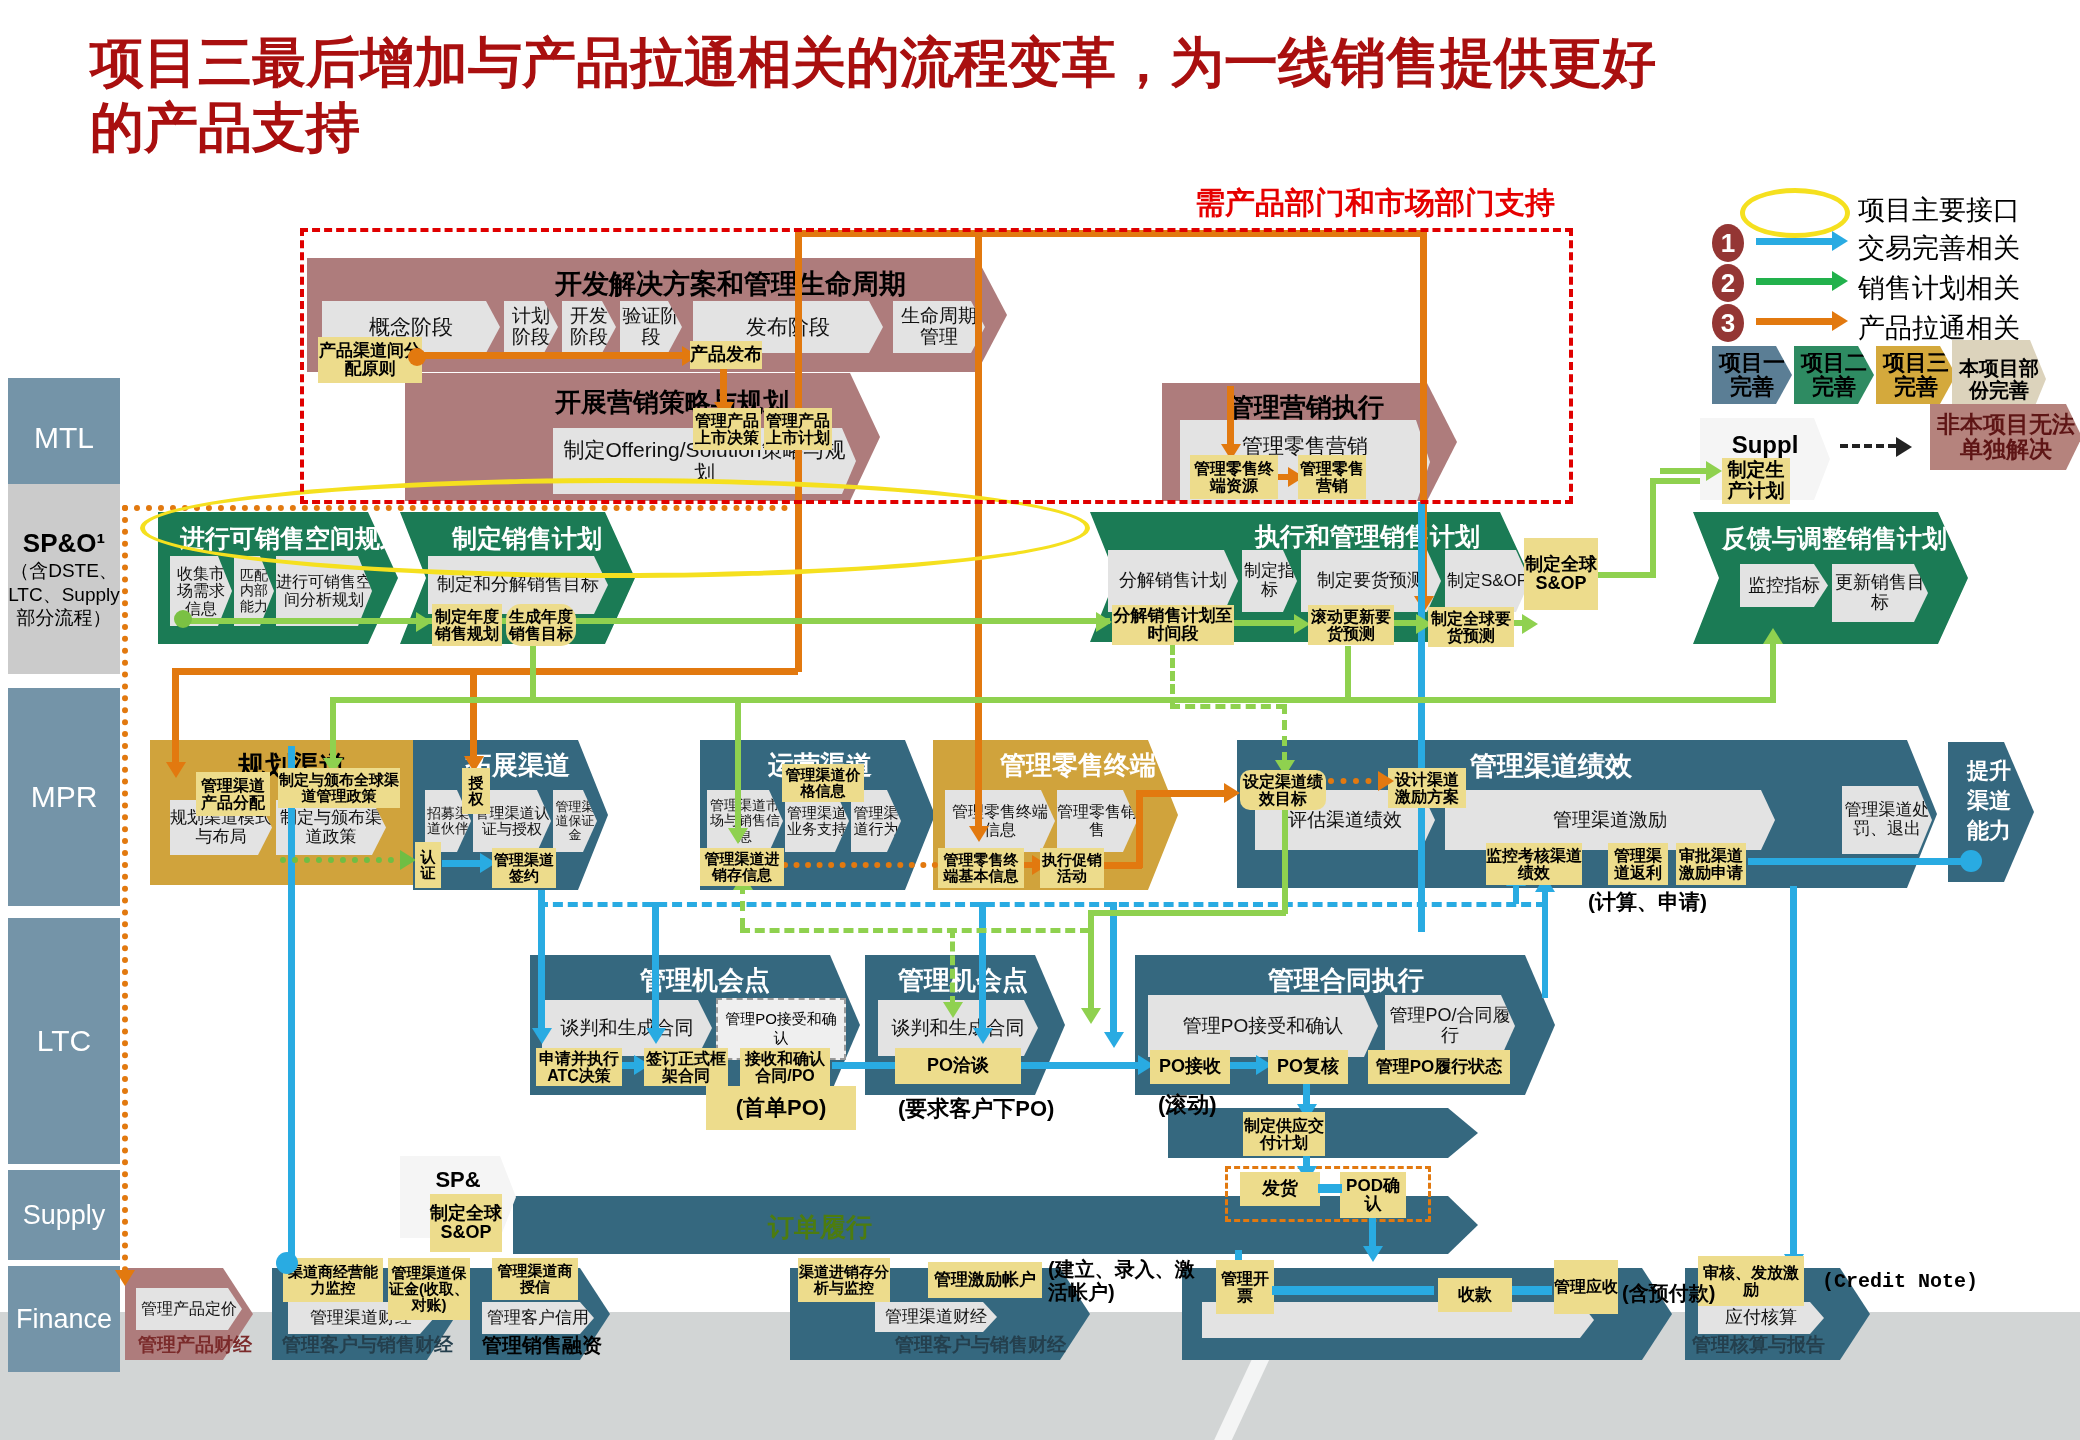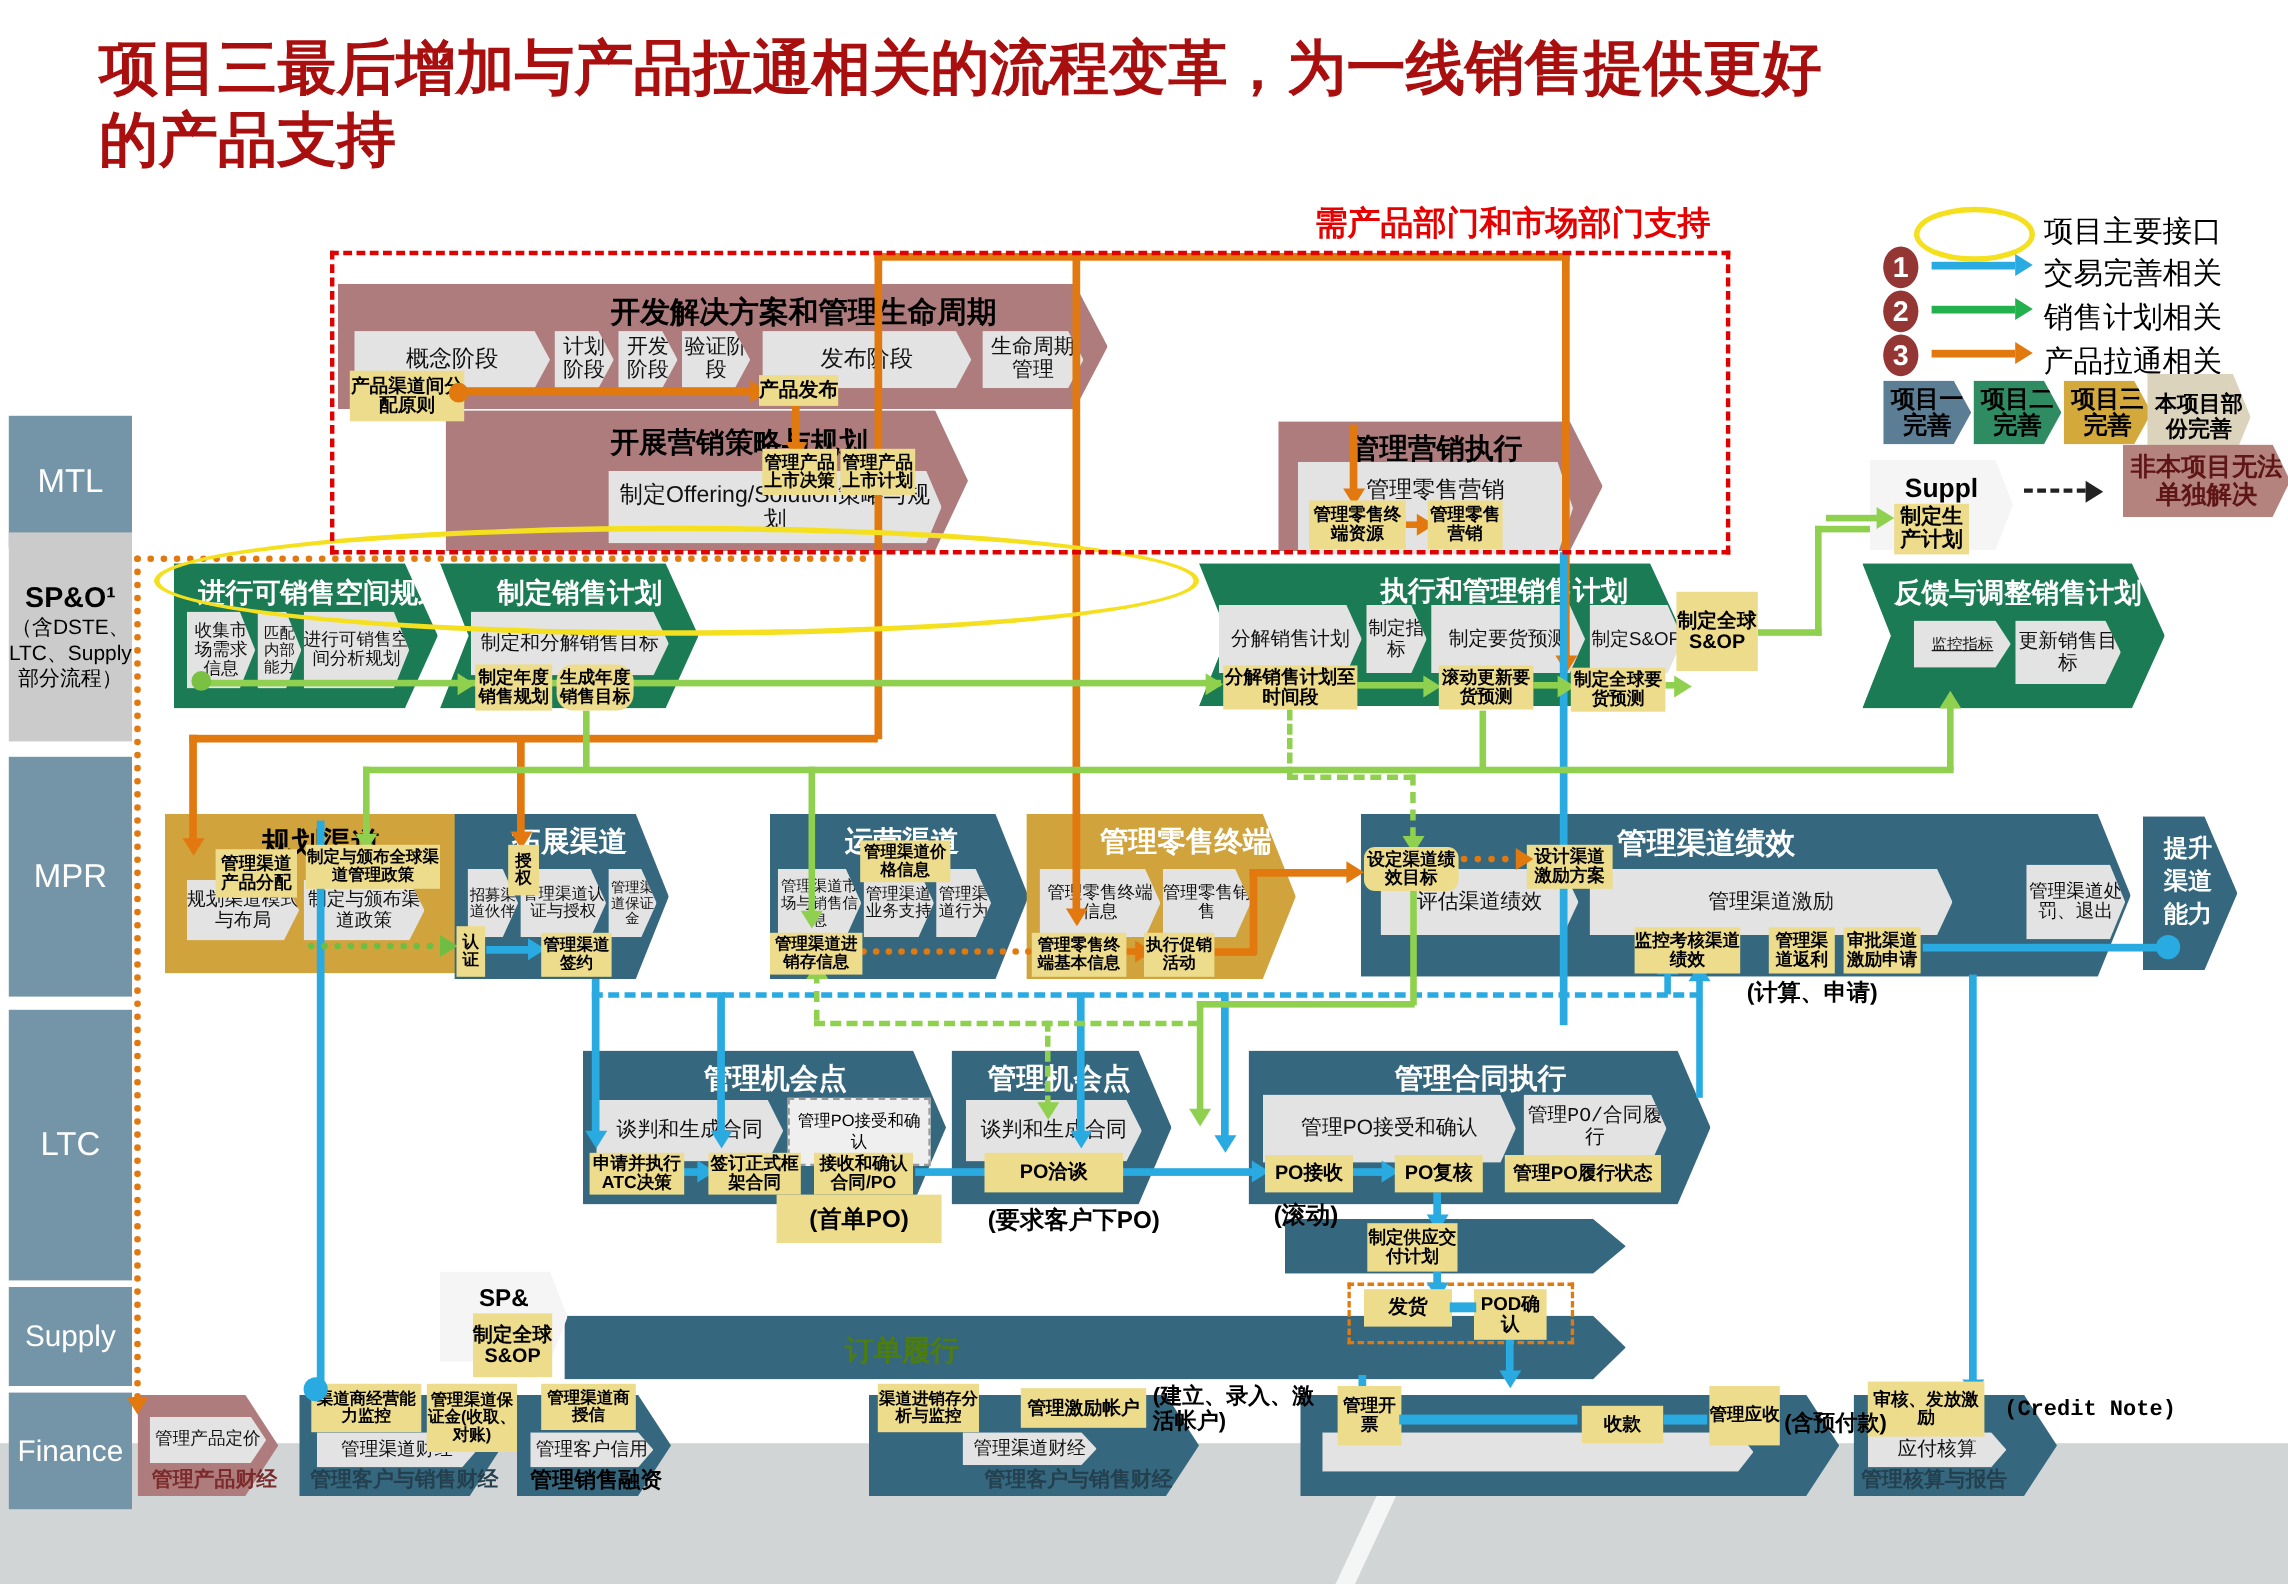--- a/index.html
+++ b/index.html
@@ -131,21 +131,21 @@
   <div class="step" style="left:1242px;top:550px;width:55px;height:62px;font-size:17px;">制定指标</div>
   <div class="step" style="left:1301px;top:550px;width:140px;height:62px;font-size:18px;">制定要货预测</div>
   <div class="step" style="left:1445px;top:550px;width:85px;height:62px;font-size:17px;">制定S&amp;OP</div>
   <div class="tag" style="left:1112px;top:605px;width:122px;height:40px;font-size:17px;">分解销售计划至时间段</div>
   <div class="tag" style="left:1308px;top:605px;width:86px;height:40px;font-size:16px;">滚动更新要货预测</div>
   <div class="tag" style="left:1428px;top:607px;width:86px;height:40px;font-size:16px;">制定全球要货预测</div>
   <div class="tag" style="left:1524px;top:538px;width:74px;height:72px;font-size:18px;">制定全球S&amp;OP</div>
 
   <div class="band green notch" style="left:1693px;top:512px;width:275px;height:132px;"></div>
   <div class="bt" style="left:1722px;top:522px;font-size:25px;color:#fff;">反馈与调整销售计划</div>
-  <div class="step" style="left:1740px;top:564px;width:88px;height:43px;font-size:14px;text-decoration:underline;">监控指标</div>
+  <div class="step" style="left:1740px;top:564px;width:88px;height:43px;font-size:18px;">监控指标</div>
   <div class="step" style="left:1832px;top:564px;width:96px;height:58px;font-size:18px;">更新销售目标</div>
 
   <div class="band gold" style="left:150px;top:740px;width:310px;height:145px;"></div>
   <div class="bt" style="left:238px;top:748px;font-size:27px;color:#000;">规划渠道</div>
   <div class="step" style="left:170px;top:800px;width:102px;height:55px;font-size:17px;">规划渠道模式与布局</div>
   <div class="step" style="left:276px;top:800px;width:110px;height:55px;font-size:17px;">制定与颁布渠道政策</div>
   <div class="tag" style="left:196px;top:772px;width:74px;height:44px;font-size:16px;">管理渠道产品分配</div>
   <div class="tag" style="left:278px;top:768px;width:122px;height:40px;font-size:15px;">制定与颁布全球渠道管理政策</div>
 
   <div class="band teal" style="left:413px;top:740px;width:195px;height:150px;"></div>
@@ -200,21 +200,21 @@
 
   <div class="band teal" style="left:865px;top:955px;width:200px;height:140px;"></div>
   <div class="bt" style="left:898px;top:963px;font-size:26px;color:#fff;">管理机会点</div>
   <div class="step" style="left:878px;top:1000px;width:160px;height:56px;font-size:19px;">谈判和生成合同</div>
   <div class="tag" style="left:895px;top:1048px;width:126px;height:36px;font-size:18px;">PO洽谈</div>
   <div class="note" style="left:898px;top:1094px;font-size:22px;">(要求客户下PO)</div>
 
   <div class="band teal" style="left:1135px;top:955px;width:420px;height:140px;"></div>
   <div class="bt" style="left:1268px;top:963px;font-size:26px;color:#fff;">管理合同执行</div>
   <div class="step" style="left:1148px;top:995px;width:230px;height:62px;font-size:19px;">管理PO接受和确认</div>
-  <div class="step" style="left:1385px;top:995px;width:130px;height:62px;font-size:18px;font-family:Liberation Mono, monospace;">管理PO/合同履行</div>
+  <div class="step" style="left:1385px;top:995px;width:130px;height:62px;font-size:18px;">管理PO/合同履行</div>
   <div class="tag" style="left:1150px;top:1050px;width:80px;height:34px;font-size:18px;">PO接收</div>
   <div class="tag" style="left:1268px;top:1050px;width:80px;height:34px;font-size:18px;">PO复核</div>
   <div class="tag" style="left:1368px;top:1050px;width:142px;height:34px;font-size:17px;">管理PO履行状态</div>
   <div class="note" style="left:1158px;top:1090px;font-size:22px;">(滚动)</div>
 
   <div class="band teal" style="left:1168px;top:1108px;width:310px;height:50px;"></div>
   <div class="tag" style="left:1243px;top:1112px;width:82px;height:44px;font-size:16px;">制定供应交付计划</div>
 
   <div class="abs" style="left:1225px;top:1166px;width:200px;height:50px;border:3px dashed #E2790F;z-index:5;"></div>
   <div class="tag" style="left:1240px;top:1172px;width:80px;height:34px;font-size:18px;">发货</div>

